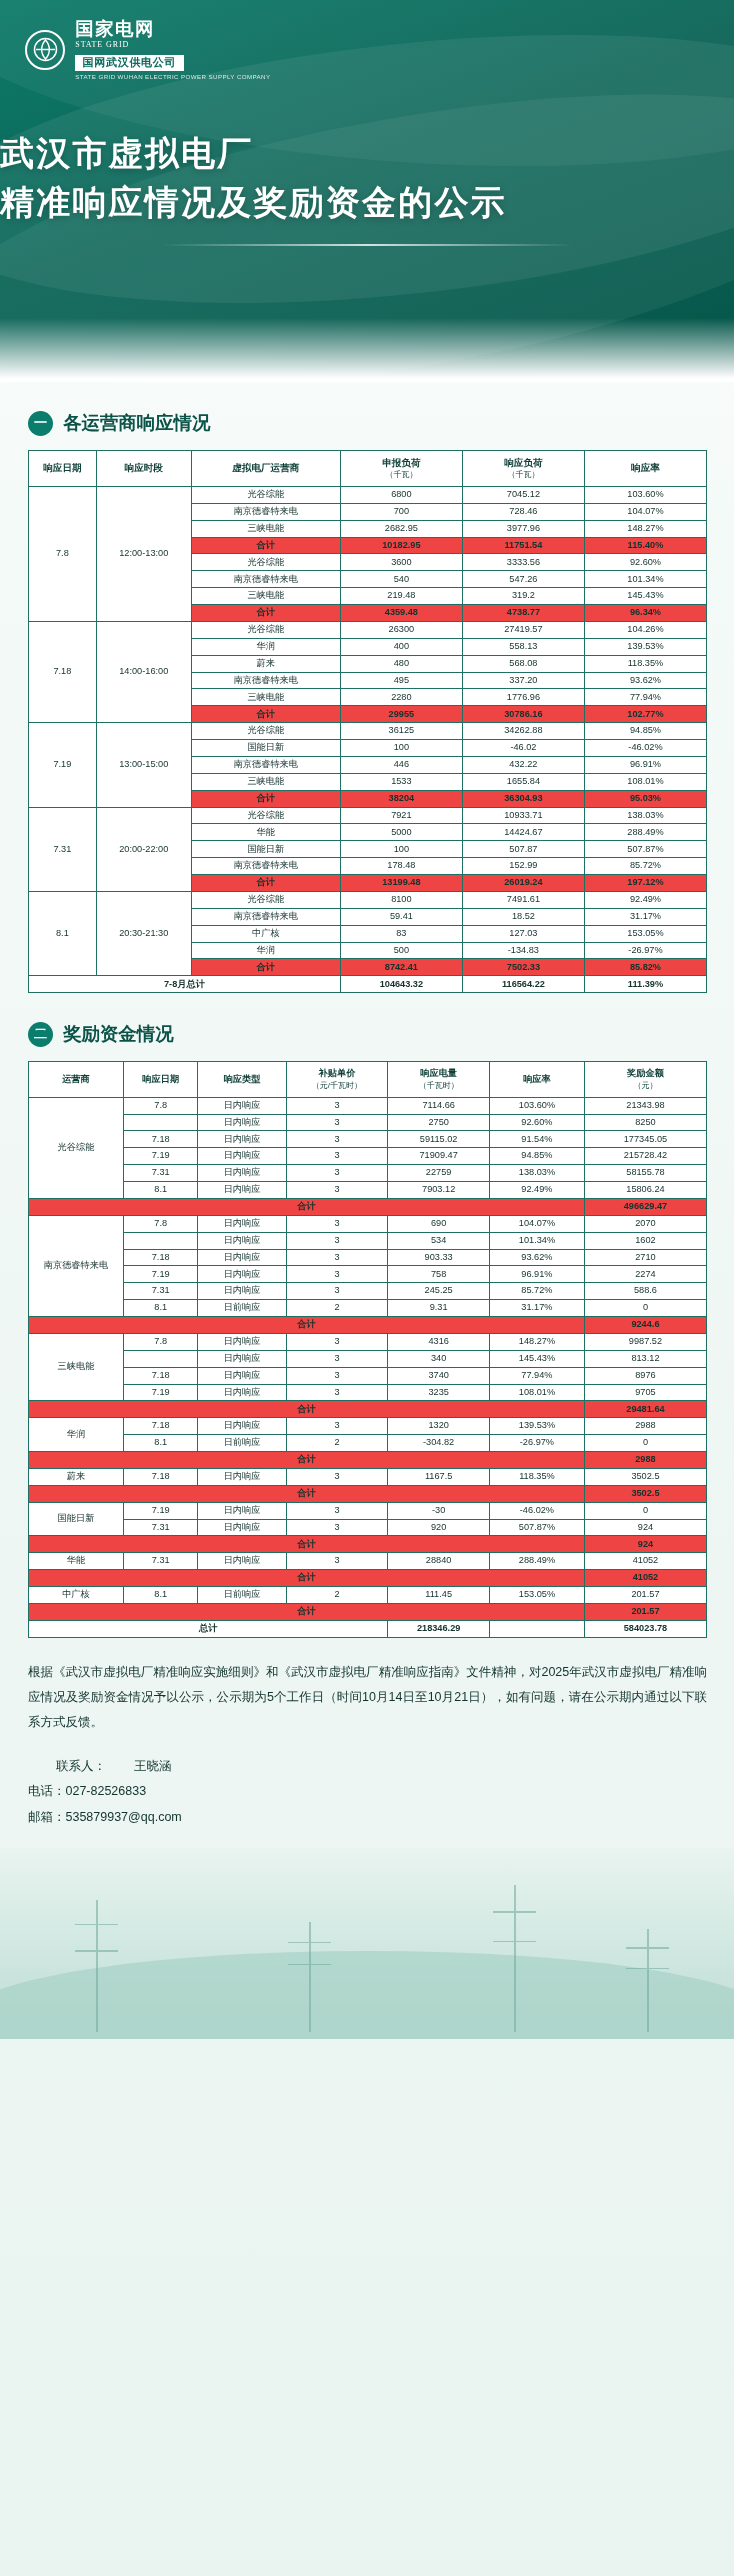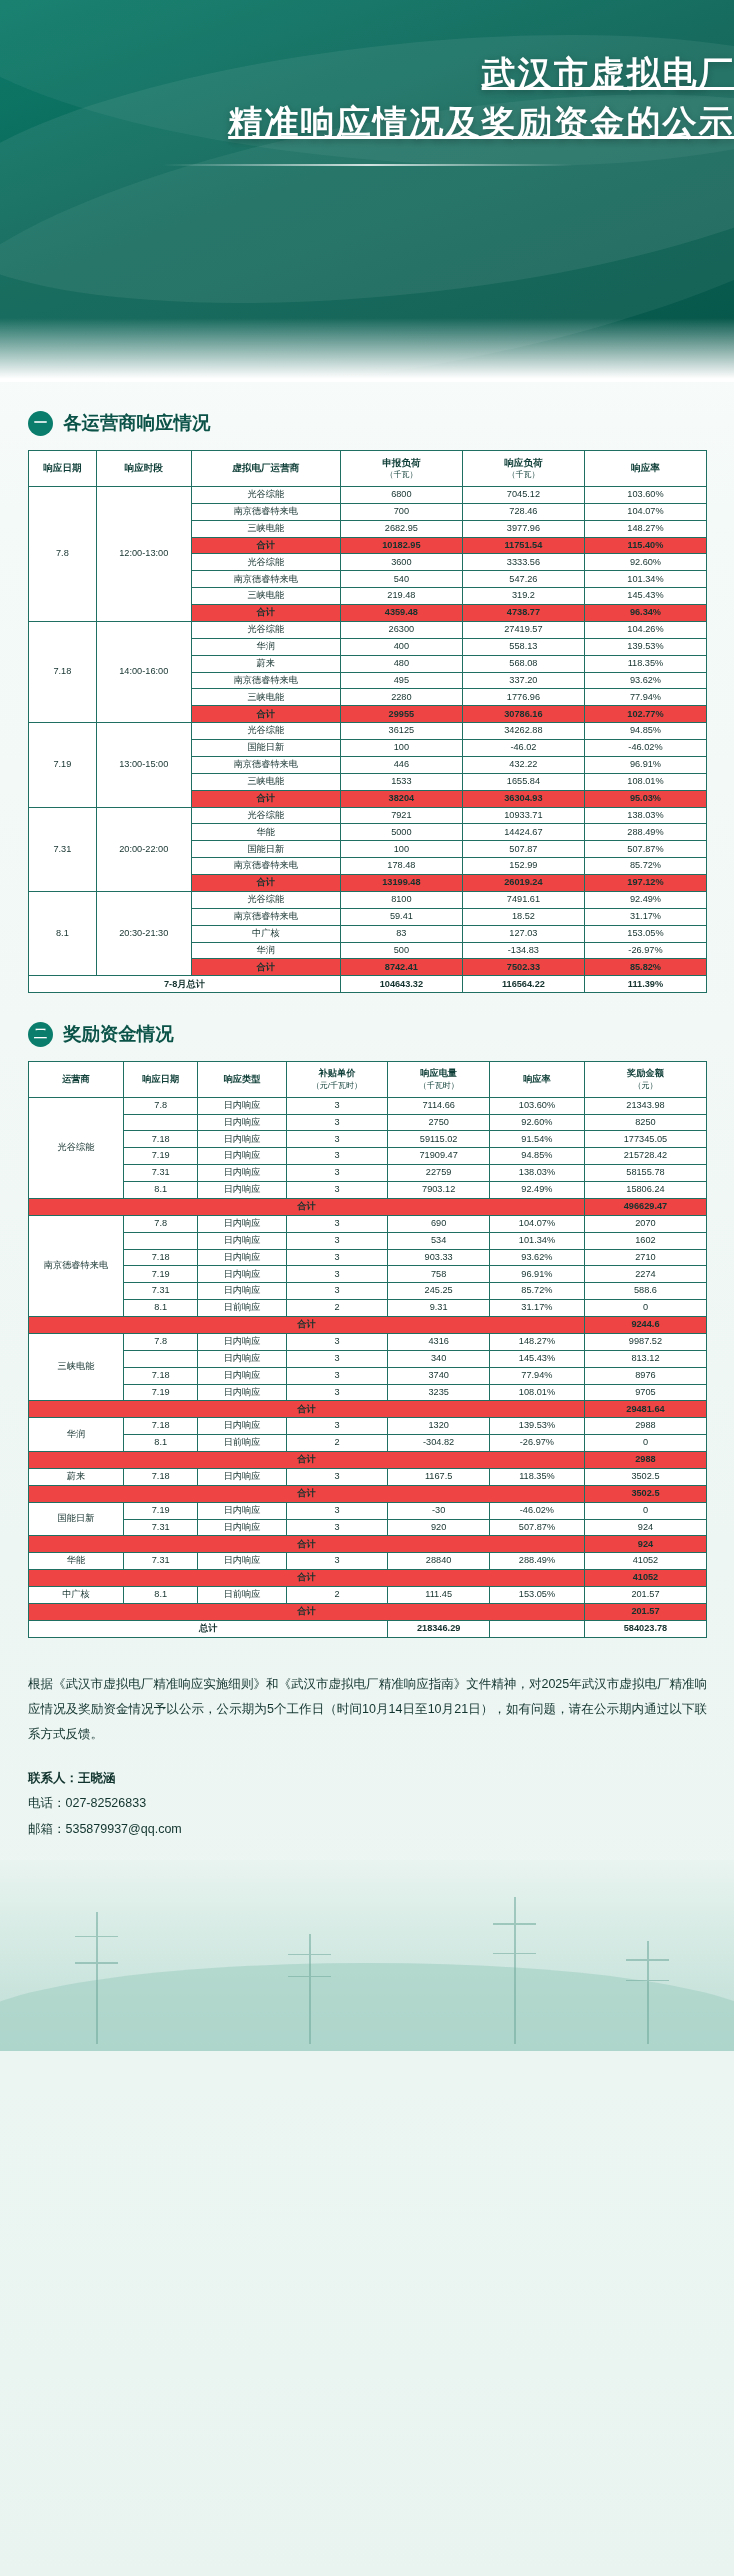--- a/index.html
+++ b/index.html
@@ -69,24 +69,23 @@
   }
   .brand-sub-en {
     font-size:6.2px;
     color:#d9ece8;
     letter-spacing:0.4px;
     margin-top:2.9px;
   }
 
   .title-block {
     position:relative;
-    text-align:right;
+    text-align:left;
     margin-top:49px;
     color:#ffffff;
-    text-decoration:underline;
   }
   .title-line {
     font-size:34px;
     font-weight:bold;
     letter-spacing:2.2px;
     line-height:1.45;
     text-shadow:0 2.2px 7.3px rgba(0,0,0,.25);
   }
   .title-underline {
     width:412px;
@@ -164,33 +163,33 @@
   }
   th .unit { display:block; font-size:8px; font-weight:normal; margin-top:1.5px; }
   td.name { font-weight:normal; }
   tr.subtotal td { font-weight:bold; background:#ef4444; }
   tr.grandtotal td { font-weight:bold; }
   td.vgroup { font-weight:normal; }
   .t2 td, .t2 th { font-size:9.2px; }
 
   
   .notice {
-    margin:34px 28px 0;
+    margin:22px 28px 0;
     font-size:12.5px;
     line-height:2.0;
     color:#12342e;
     text-align:justify;
   }
   .contact {
     margin:19px 28px 0;
     font-size:12.5px;
     line-height:2.05;
     color:#12342e;
   }
-  .contact .c-label { font-weight:bold; }
+  .contact .c-label { font-weight:normal;margin-left:28px; }
 
   
   .bottom-art {
     position:relative;
     margin-top:17.6px;
     height:191px;
     overflow:hidden;
   }
   .bottom-art .sky {
     position:absolute; inset:0;
@@ -228,20 +227,35 @@
 </head>
 <body>
 
 <div class="page">
 
   <div class="header">
     <div class="wave w3"></div>
     <div class="wave w1"></div>
     <div class="wave w2"></div>
 
+    <div class="brand">
+      <div class="brand-logo">
+        <svg width="25" height="25" viewBox="0 0 34 34">
+          <circle cx="17" cy="17" r="15" fill="none" stroke="#ffffff" stroke-width="2"></circle>
+          <path d="M17 4 C10 12, 10 22, 17 30 C24 22, 24 12, 17 4 Z" fill="none" stroke="#ffffff" stroke-width="2"></path>
+          <path d="M4 17 L30 17" stroke="#ffffff" stroke-width="2"></path>
+        </svg>
+      </div>
+      <div class="brand-texts">
+        <div class="brand-cn">国家电网</div>
+        <div class="brand-en">STATE GRID</div>
+        <div class="brand-sub">国网武汉供电公司</div>
+        <div class="brand-sub-en">STATE GRID WUHAN ELECTRIC POWER SUPPLY COMPANY</div>
+      </div>
+    </div>
 
     <div class="title-block">
       <div class="title-line">武汉市虚拟电厂</div>
       <div class="title-line">精准响应情况及奖励资金的公示</div>
       <div class="title-underline"></div>
     </div>
     <div class="header-fade"></div>
   </div>
 
   <div class="section-head">

